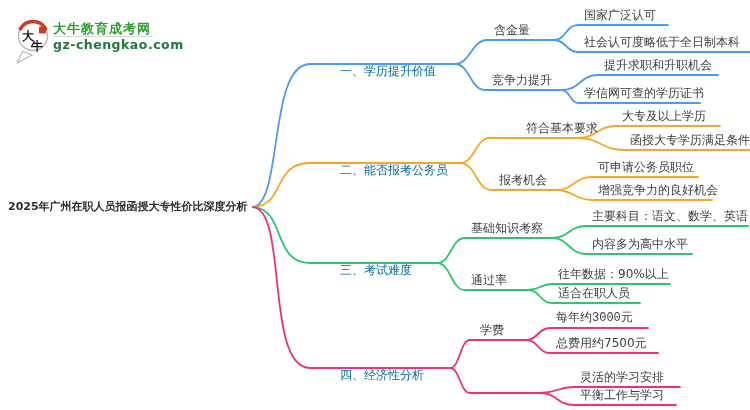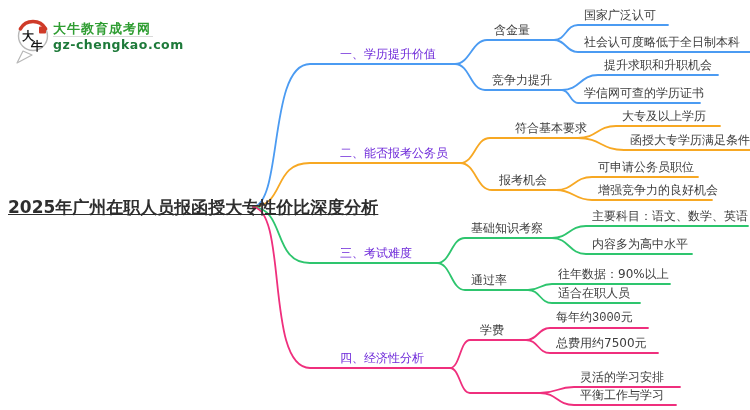--- a/index.html
+++ b/index.html
@@ -7,23 +7,23 @@
     position:relative;width:750px;height:410px;overflow:hidden;background:#ffffff;
     font-family:"DejaVu Sans","Liberation Sans",sans-serif;
   }
   #lines{position:absolute;left:0;top:0;width:750px;height:410px;}
   #lines path{fill:none;stroke-width:1.8;stroke-linecap:round;stroke-linejoin:round;}
   .lbl{
     position:absolute;white-space:nowrap;color:#3d3d3d;
     font-size:12px;line-height:14px;
   }
   .central{
-    font-size:17px;font-weight:600;color:#2e2e2e;letter-spacing:0px;text-decoration:underline;
+    font-size:11px;font-weight:600;color:#2e2e2e;letter-spacing:0px;
   }
-  .branch{color:#6d28d9;}
+  .branch{color:#0369a1;margin-top:17px;}
   .logo-title{
     position:absolute;left:53px;top:20px;font-size:13px;font-weight:bold;
     color:#2f9d32;letter-spacing:1px;white-space:nowrap;
   }
   .logo-sub{
     position:absolute;left:53px;top:37px;font-size:12.5px;font-weight:bold;
     color:#1e7a3a;letter-spacing:0.5px;white-space:nowrap;
   }
   .logo-rule{
     position:absolute;left:53px;top:36px;width:100px;height:0;
@@ -88,21 +88,21 @@
 
   <div class="lbl branch" style="left:340px;top:47px;">一、学历提升价值</div>
   <div class="lbl" style="left:494px;top:23px;">含金量</div>
   <div class="lbl" style="left:584px;top:8px;">国家广泛认可</div>
   <div class="lbl" style="left:584px;top:35px;">社会认可度略低于全日制本科</div>
   <div class="lbl" style="left:492px;top:73px;">竞争力提升</div>
   <div class="lbl" style="left:604px;top:58px;">提升求职和升职机会</div>
   <div class="lbl" style="left:584px;top:86px;">学信网可查的学历证书</div>
 
   <div class="lbl branch" style="left:340px;top:146px;">二、能否报考公务员</div>
-  <div class="lbl" style="left:515px;top:121px;">符合基本要求</div>
+  <div class="lbl" style="left:526px;top:121px;">符合基本要求</div>
   <div class="lbl" style="left:622px;top:109px;">大专及以上学历</div>
   <div class="lbl" style="left:630px;top:133px;">函授大专学历满足条件</div>
   <div class="lbl" style="left:499px;top:173px;">报考机会</div>
   <div class="lbl" style="left:598px;top:160px;">可申请公务员职位</div>
   <div class="lbl" style="left:598px;top:183px;text-align:center;">增强竞争力的良好机会</div>
 
   <div class="lbl branch" style="left:340px;top:246px;">三、考试难度</div>
   <div class="lbl" style="left:471px;top:221px;">基础知识考察</div>
   <div class="lbl" style="left:592px;top:209px;">主要科目：语文、数学、英语</div>
   <div class="lbl" style="left:592px;top:237px;">内容多为高中水平</div>

